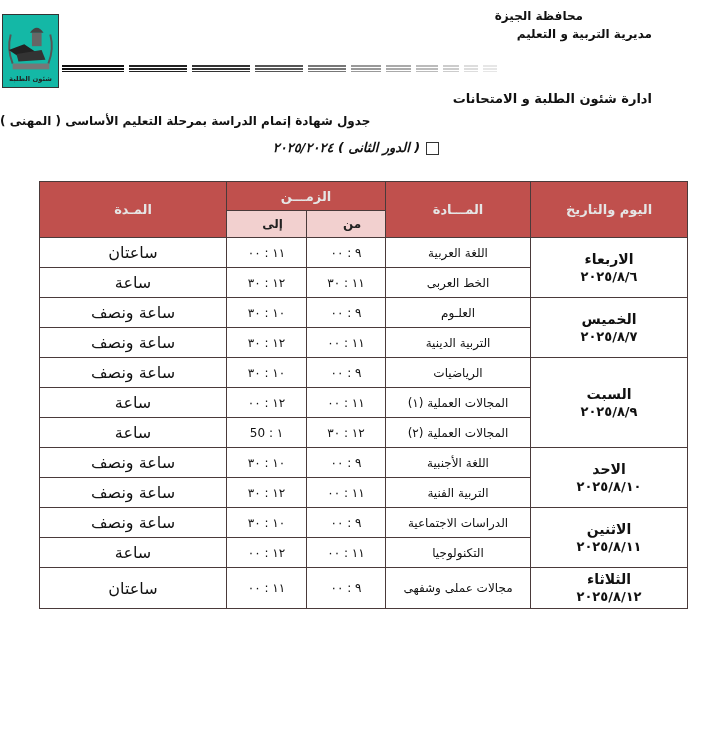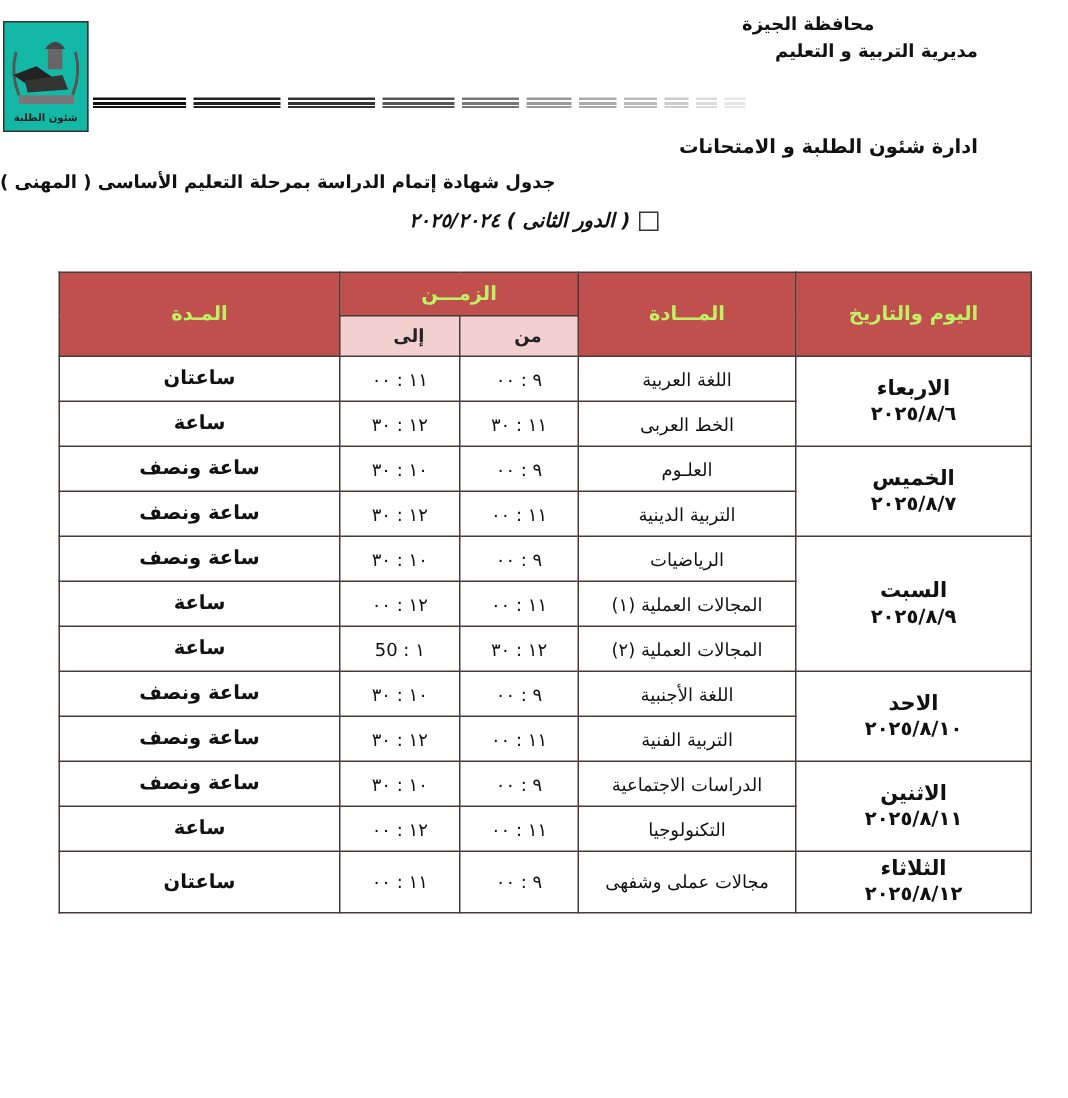--- a/index.html
+++ b/index.html
@@ -40,28 +40,28 @@
     vertical-align:middle; margin-left:6px; background:#fff;
   }
   table.sched {
     position:absolute; left:39px; top:181px; width:648px;
     border-collapse:collapse; direction:rtl; table-layout:fixed;
   }
   table.sched td, table.sched th {
     border:1.5px solid #4a3a3a; text-align:center; padding:0;
     font-size:12px; font-weight:bold; height:29px;
   }
-  table.sched th { background:#c0504d; color:#bef264; font-size:13px; }
+  table.sched th { background:#c0504d; color:#e5e5e5; font-size:13px; }
   table.sched th.sub { background:#f2d0cf; color:#222; height:26px; font-size:12px;padding-left:12px; }
   table.sched th.top { height:28px; }
   table.sched td.day { font-size:14px; line-height:17px; }
   table.sched td.day .d { display:block; font-size:13px; letter-spacing:1px; }
   table.sched td.time { font-weight:normal; font-size:12px; letter-spacing:1px; }
   table.sched td.subj { font-weight:normal; font-size:12px; }
-  table.sched td.dur { font-weight:bold; font-size:13px; }
+  table.sched td.dur { font-weight:normal; font-size:16px; }
   table.sched tr.last td { height:40px; }
 </style>
 </head>
 <body>
 
 <div class="logo">
   <svg viewBox="0 0 57 74">
     <path d="M8 20 Q4 35 10 50" stroke="#555" stroke-width="2" fill="none"></path>
     <path d="M49 20 Q53 35 47 50" stroke="#555" stroke-width="2" fill="none"></path>
     <rect x="30" y="18" width="10" height="14" fill="#666"></rect>

